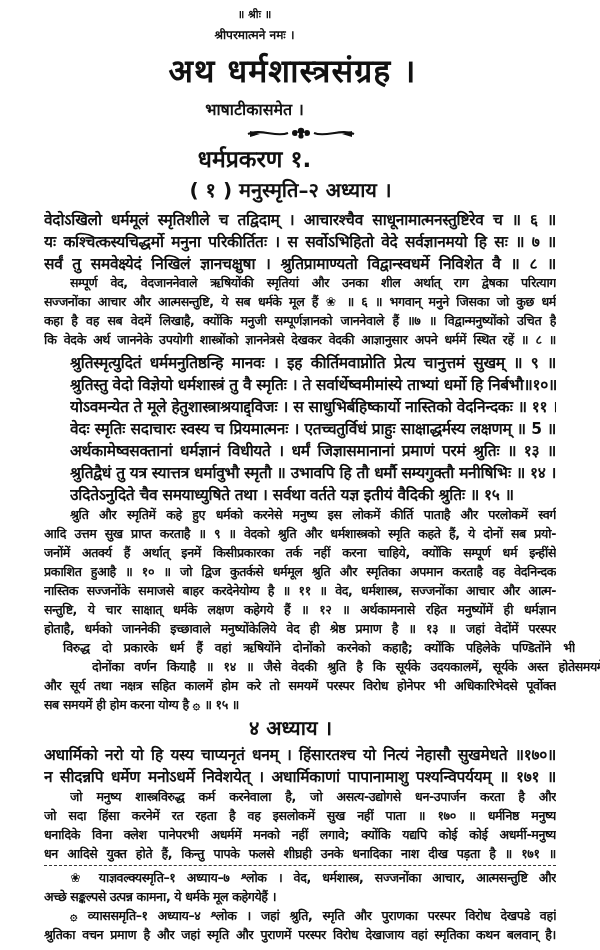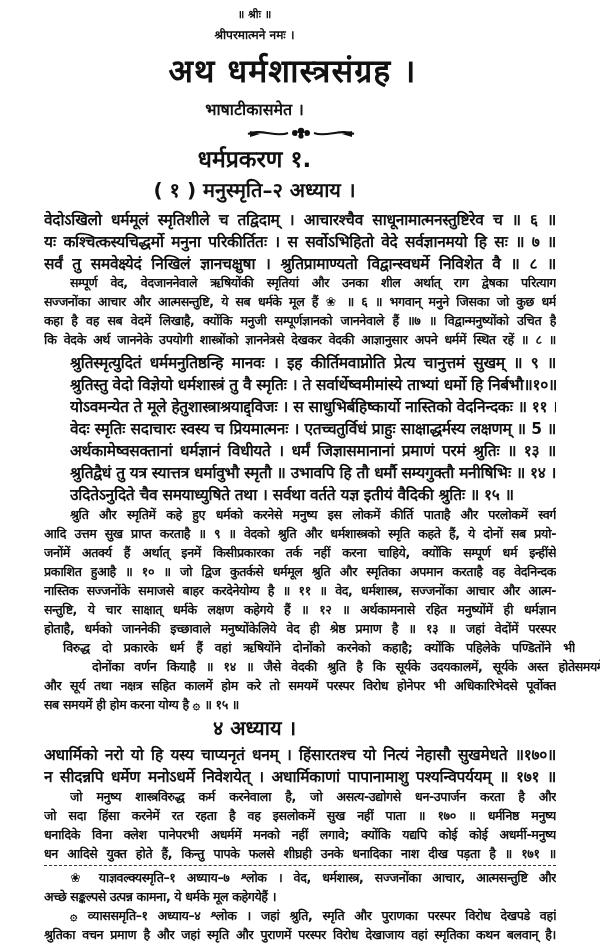--- a/index.html
+++ b/index.html
@@ -19,21 +19,21 @@
   .verse { font-size: 15.5px; font-weight: bold; letter-spacing: -0.3px; }
   .prose { font-size: 12.6px; font-weight: bold; letter-spacing: -0.4px; }
   .fn    { font-size: 12.6px; font-weight: bold; letter-spacing: -0.4px; }
   .indent { left: 70px; width: 486px; }
   .lastline { text-align-last: left; }
   .shri { font-size: 11px; font-weight: bold; }
   .invoc { font-size: 12px; font-weight: bold; }
   .title { font-size: 32px; font-weight: bold; font-family: "DejaVu Serif", serif; letter-spacing: 1px; margin-left: 38px; }
   .sub { font-size: 16px; font-weight: bold; }
   .section { font-size: 23px; font-weight: bold; }
-  .chapter { font-size: 20px; font-weight: bold; }
+  .chapter { font-size: 20px; font-weight: bold; padding-left: 36px; }
   .ornament { position: absolute; left: 246px; top: 125px; width: 110px; height: 16px; }
   .rule { position: absolute; left: 44px; width: 512px; border-top: 1.5px dashed #333; }
 </style>
 </head>
 <body>
 
 <div class="page">
 
   <div class="l center shri" style="top:6px;">॥ श्रीः ॥</div>
   <div class="l center invoc" style="top:26px;">श्रीपरमात्मने नमः ।</div>

